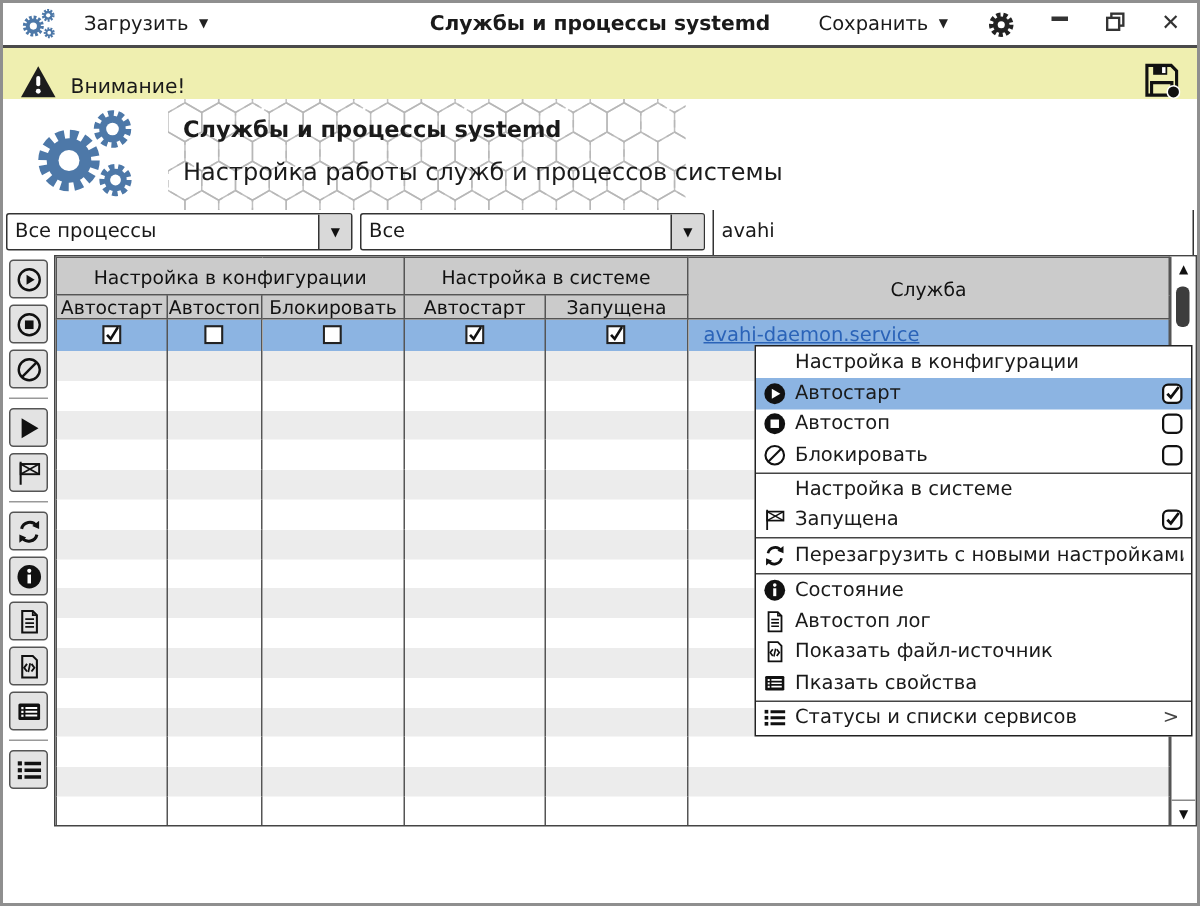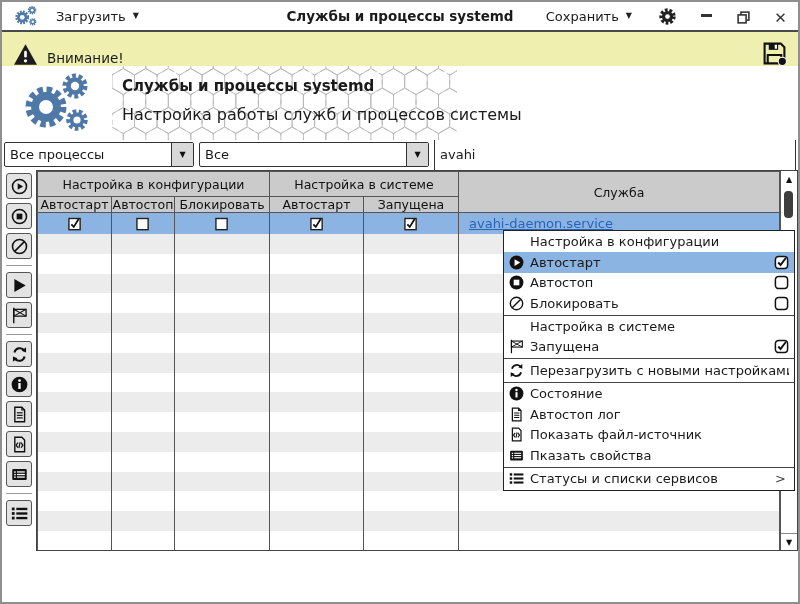--- a/index.html
+++ b/index.html
@@ -5,21 +5,21 @@
   html,body{margin:0;padding:0}
   body{width:800px;height:604px;font-family:"DejaVu Sans",sans-serif;font-size:13px;color:#1a1a1a;background:#fff;overflow:hidden}
   .window{width:800px;height:604px;box-sizing:border-box;border:2px solid #8f8f8f;display:flex;flex-direction:column;background:#fff}
 
   
   .topbar{height:28px;flex:0 0 28px;display:flex;align-items:center;border-bottom:2px solid #4a4a4a;position:relative;padding:0 10px;gap:10px;background:#fff}
   .logo-sm svg{height:22px;width:30px;display:block}
   .tb-btn{display:flex;align-items:center;gap:7px;padding:2px 4px;cursor:default}
   .dd-arrow{font-size:8px;line-height:1;color:#222}
   .tb-title{position:absolute;left:0;right:0;text-align:center;font-weight:bold;font-size:13.5px;pointer-events:none}
-  .tb-right{margin-left:auto;display:flex;align-items:flex-end;gap:22px;z-index:1}
+  .tb-right{margin-left:auto;display:flex;align-items:flex-start;gap:22px;z-index:1}
   .gear svg{width:19px;height:19px;display:block}
   .wc{display:inline-flex;align-items:center;justify-content:center;width:15px;height:16px;color:#333}
   .wc-min-bar{width:11px;height:3px;background:#333;display:inline-block;margin-top:-5px}
   .wc svg{width:13px;height:13px;display:block}
   .wc-close{font-size:15px;font-weight:bold}
 
   
   .warnbar{height:34px;flex:0 0 34px;background:var(--warn);display:flex;align-items:flex-end;padding:0 11px;gap:9px;font-size:13.5px}
   .warn svg{width:25px;height:23px;display:block}
   .save{margin-left:auto}
@@ -261,21 +261,21 @@
           </g>
         </svg>
       </span>
     <div class="header-text">
       <div class="h-title">Службы и процессы systemd</div>
       <div class="h-sub">Настройка работы служб и процессов системы</div>
     </div>
   </div>
 
   <div class="filters">
-    <div class="combo" style="width:190px">
+    <div class="combo" style="width:231px">
       <span class="combo-val">Все процессы</span>
       <span class="combo-btn">▼</span>
     </div>
     <div class="combo" style="width:230px">
       <span class="combo-val">Все</span>
       <span class="combo-btn">▼</span>
     </div>
     <input class="search" value="avahi" style="">
   </div>
 

